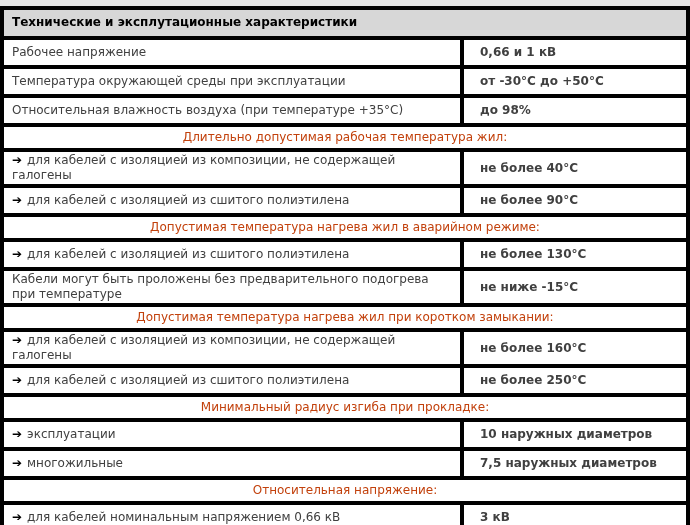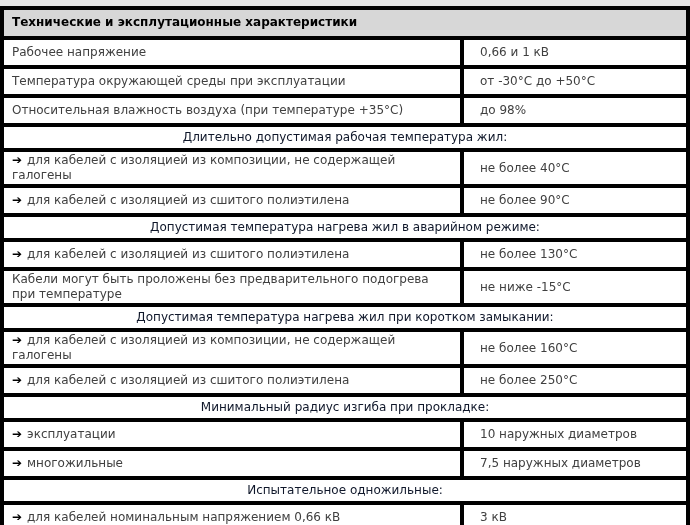--- a/index.html
+++ b/index.html
@@ -44,26 +44,27 @@
     padding: 1px 8px;
     line-height: 15px;
     color: #404040;
     background: #ffffff;
   }
   td.value-cell {
     padding: 5px 16px;
     line-height: 15px;
     color: #404040;
     background: #ffffff;
+    font-weight: bold;
   }
   td.section-cell {
     text-align: center;
     padding: 3px 8px;
     line-height: 15px;
-    color: #0f172a;
+    color: #c2410c;
     background: #ffffff;
   }
   .arrow {
     color: #000000;
     margin-right: 5px;
     font-size: 12px;
   }
 </style>
 </head>
 <body>
@@ -131,21 +132,21 @@
         </tr>
         <tr>
           <td class="label-cell"><span class="arrow">➔</span><span>эксплуатации</span></td>
           <td class="value-cell">10 наружных диаметров</td>
         </tr>
         <tr>
           <td class="label-cell"><span class="arrow">➔</span><span>многожильные</span></td>
           <td class="value-cell">7,5 наружных диаметров</td>
         </tr>
         <tr>
-          <td colspan="2" class="section-cell">Испытательное одножильные:</td>
+          <td colspan="2" class="section-cell">Относительная напряжение:</td>
         </tr>
         <tr>
           <td class="label-cell"><span class="arrow">➔</span><span>для кабелей номинальным напряжением 0,66 кВ</span></td>
           <td class="value-cell">3 кВ</td>
         </tr>
       </tbody>
   </table>
 </div>
 
 </body></html>

